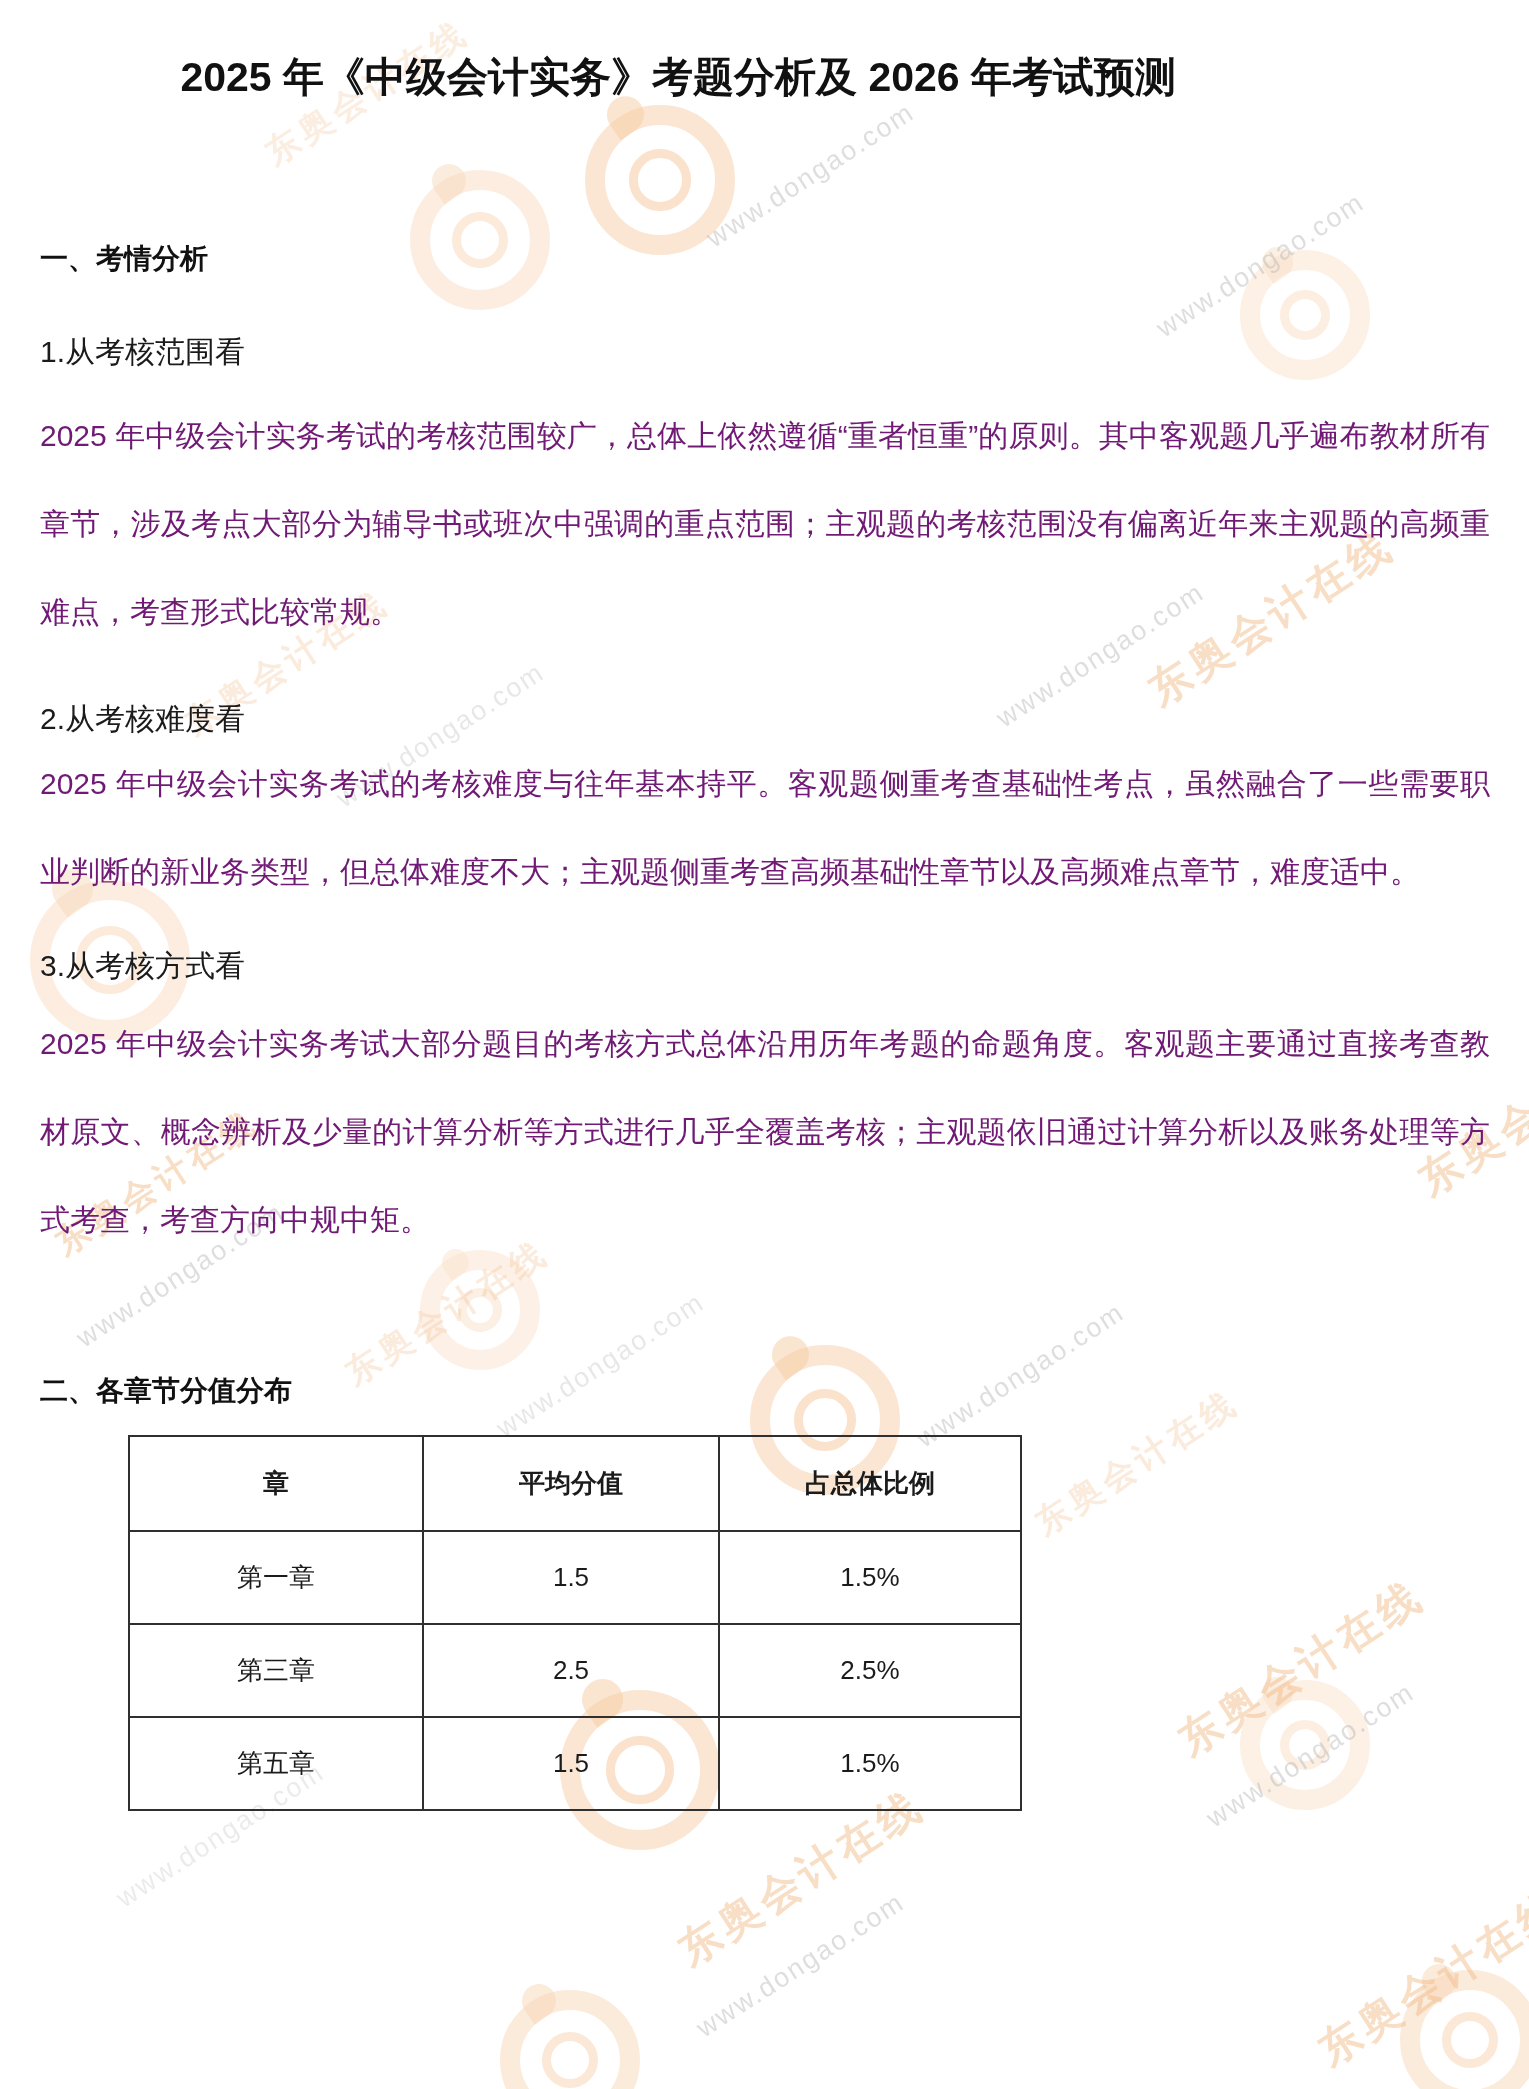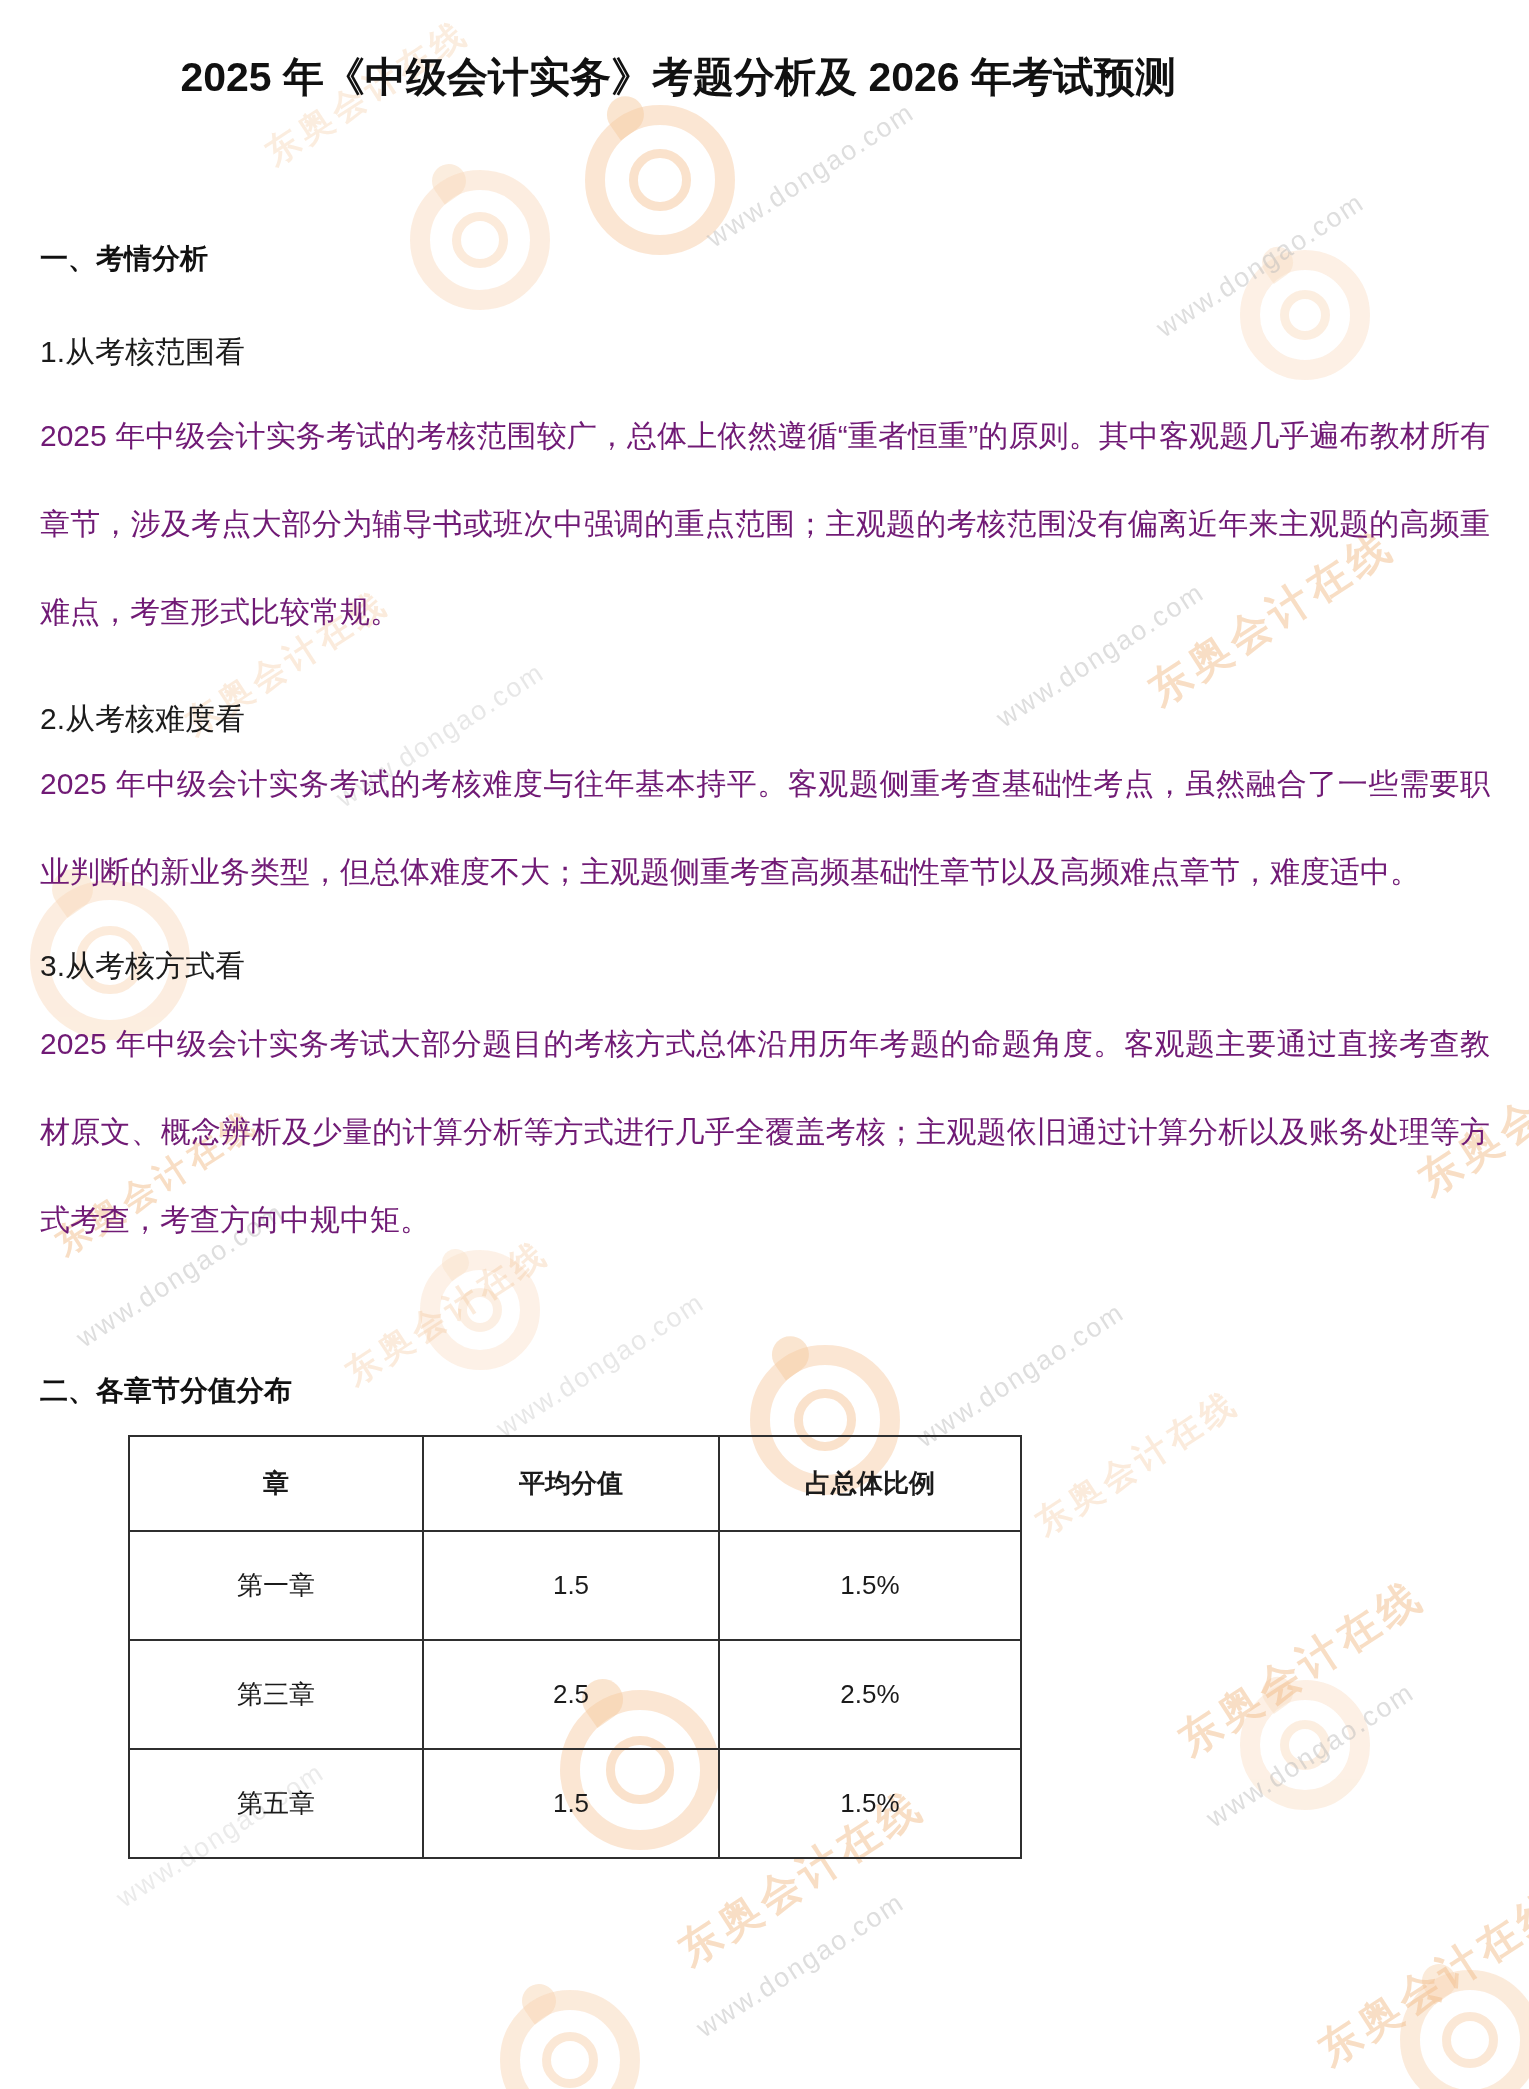--- a/index.html
+++ b/index.html
@@ -65,21 +65,21 @@
   }
   .score-table col.c1 { width:294px; }
   .score-table col.c2 { width:296px; }
   .score-table col.c3 { width:302px; }
   .score-table th, .score-table td {
     border:2px solid #2f2f2f;
     text-align:center; vertical-align:middle;
     font-weight:400; background:transparent;
   }
   .score-table thead th { height:95px; font-weight:700; }
-  .score-table tbody td { height:109px; }
+  .score-table tbody td { height:93px; }
 </style>
 </head>
 <body>
 
 <div class="page">
 
   <div class="wm-layer">
     <div class="wm-logo" style="left:585px; top:105px; width:150px; height:150px;"></div>
     <div class="wm-logo" style="left:410px; top:170px; width:140px; height:140px; opacity:.7;"></div>
     <div class="wm-logo" style="left:1240px; top:250px; width:130px; height:130px; opacity:.6;"></div>

